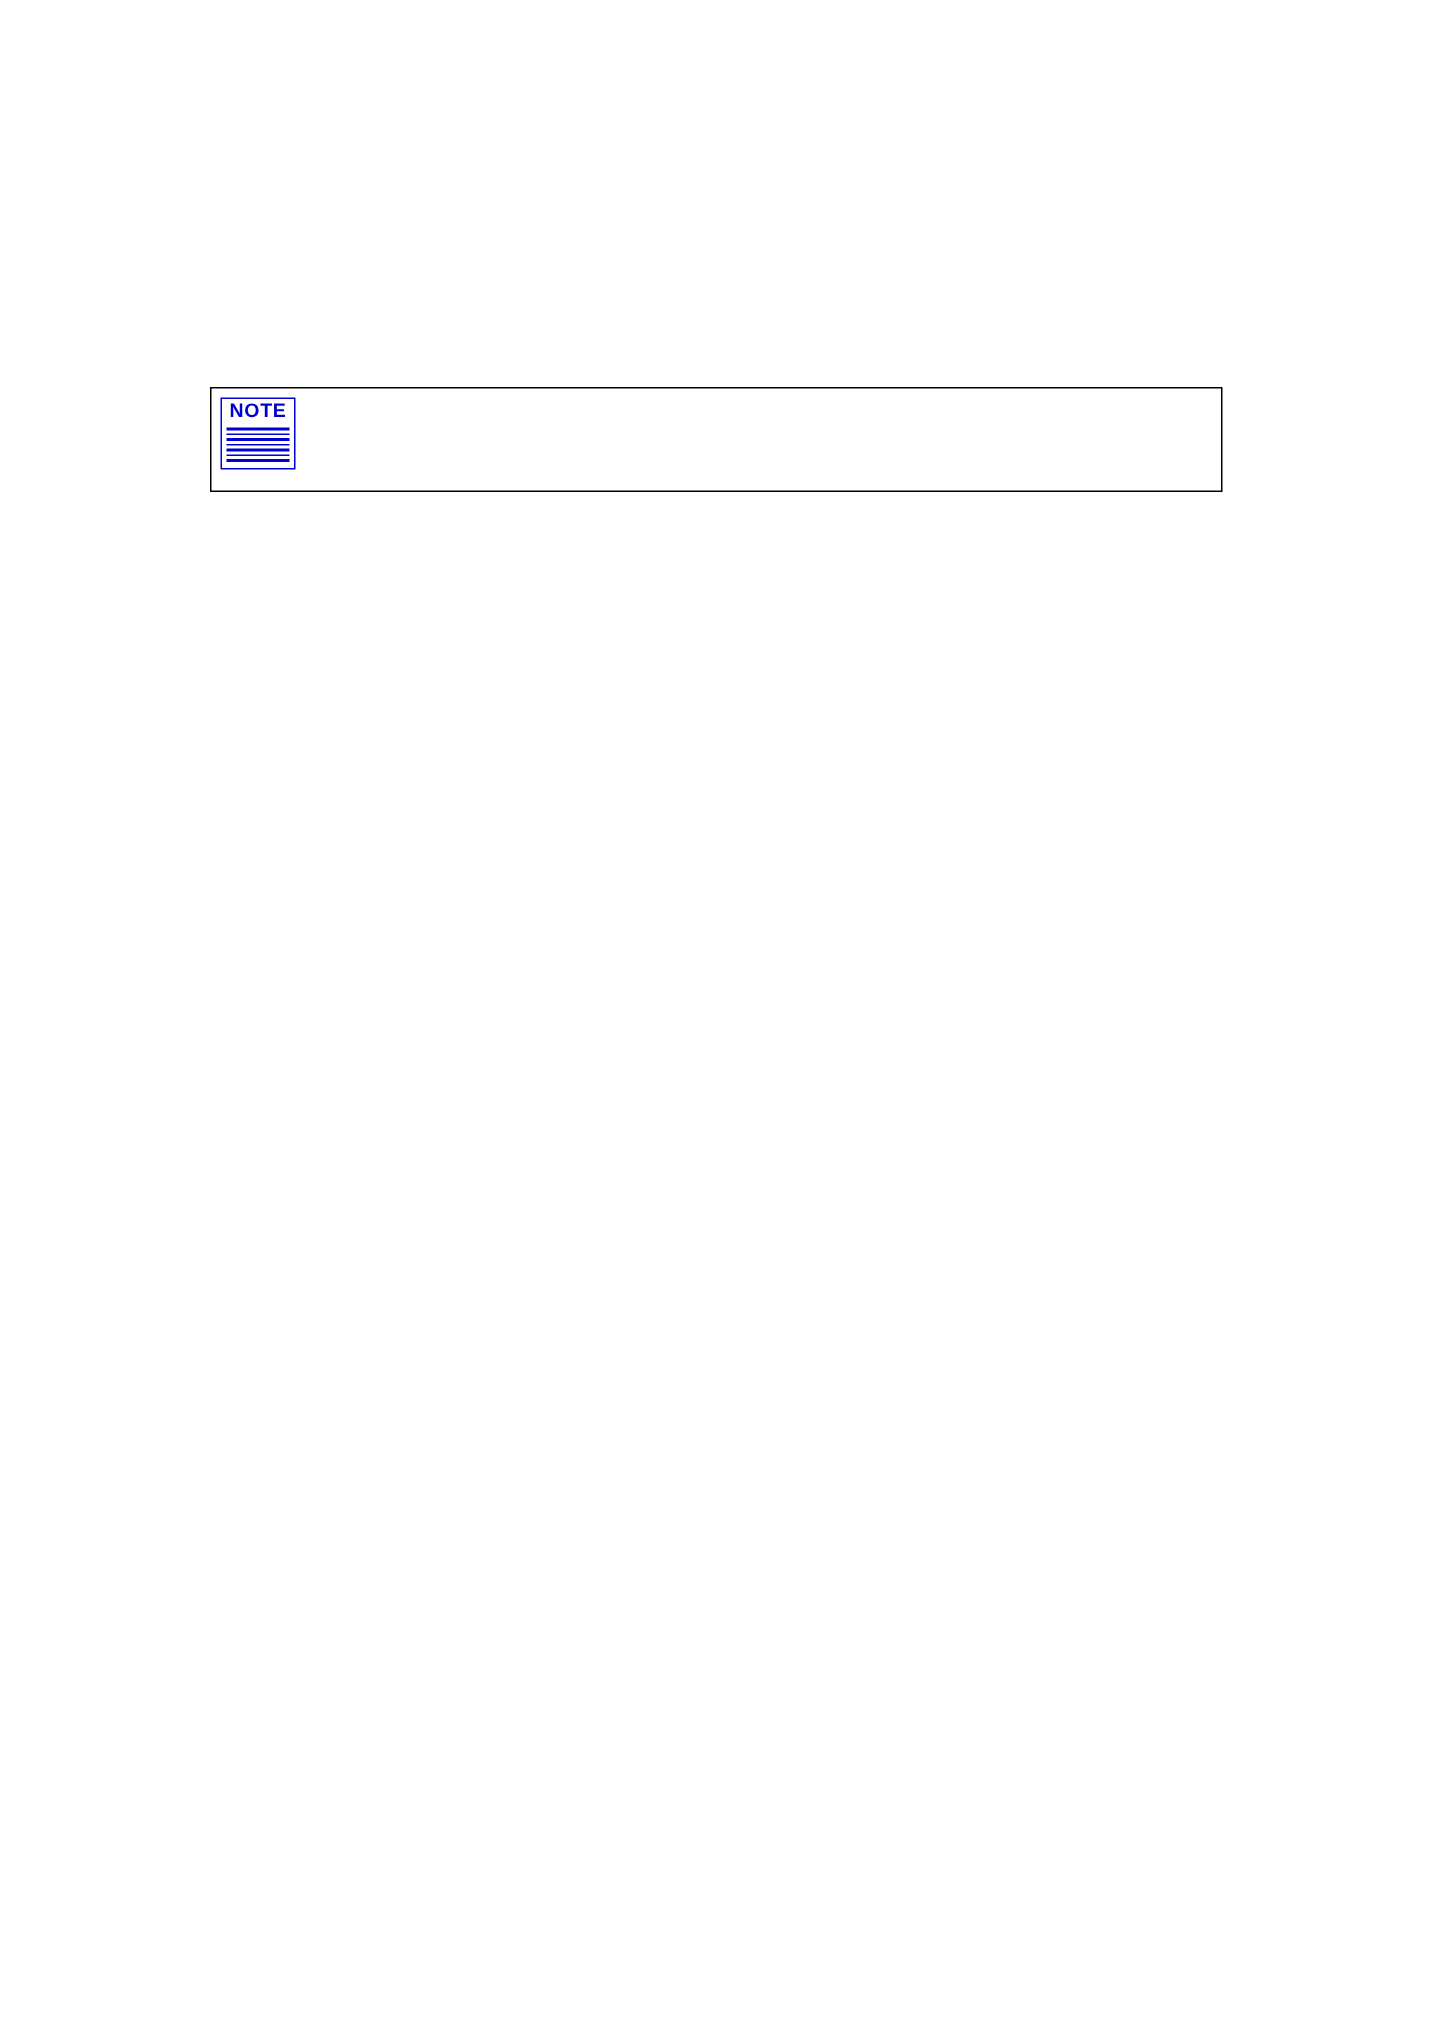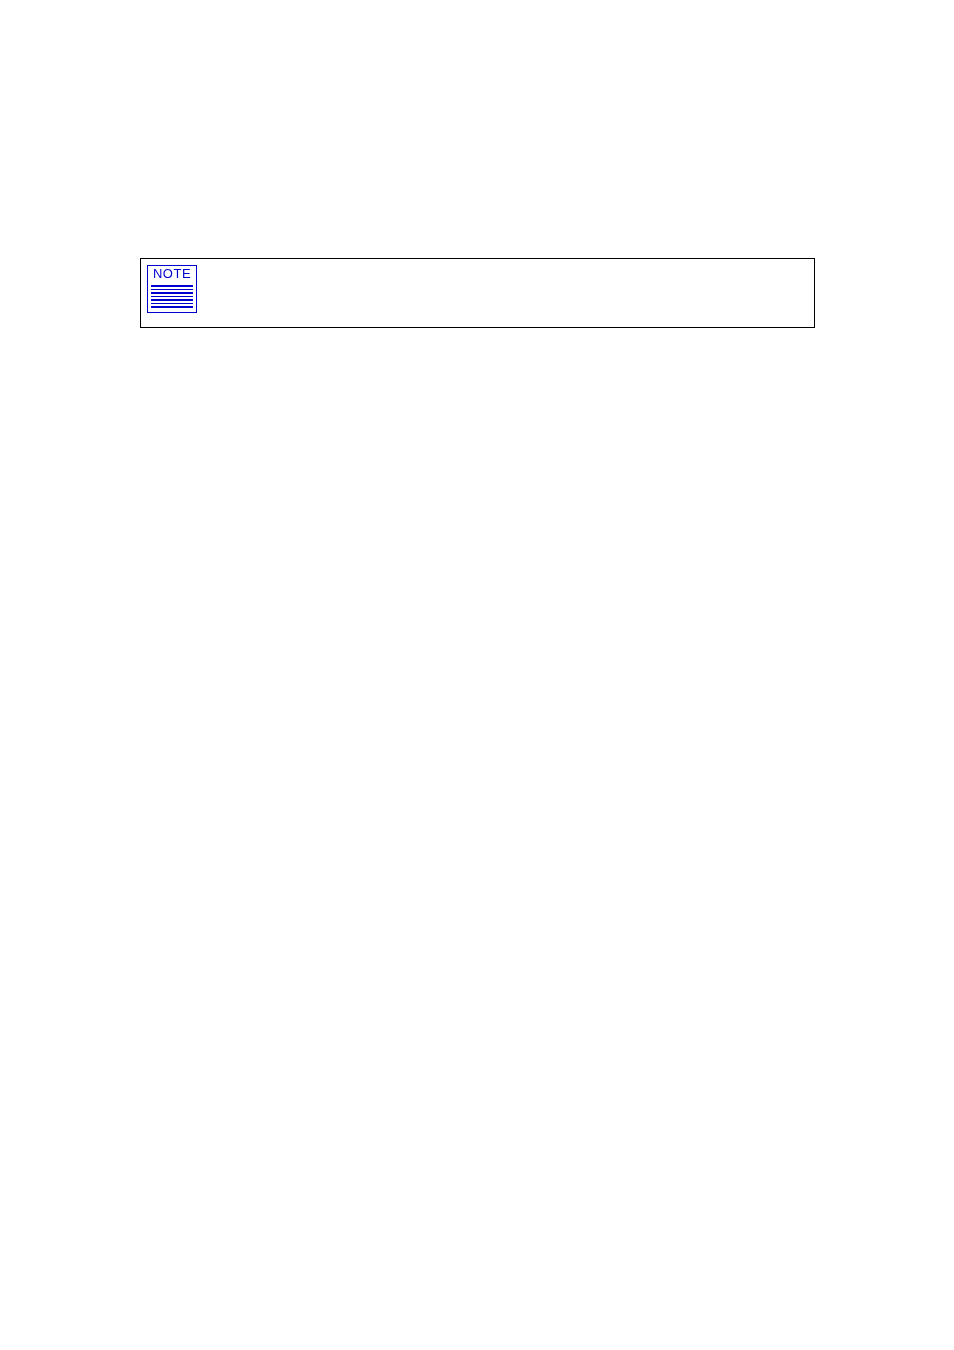--- a/index.html
+++ b/index.html
@@ -22,21 +22,21 @@
     .note-icon-wrap {
       width: 50px;
       height: 48px;
       border: 1.5px solid #0000d0;
       display: flex;
       flex-direction: column;
       align-items: stretch;
     }
     .note-label {
       font-size: 13px;
-      font-weight: normal;
+      font-weight: bold;
       color: #0000d0;
       text-align: center;
       letter-spacing: 0.5px;
       line-height: 16px;
       border-bottom: 0;
       padding: 0 1px;
     }
     .note-lines {
       flex: 1;
       display: flex;

